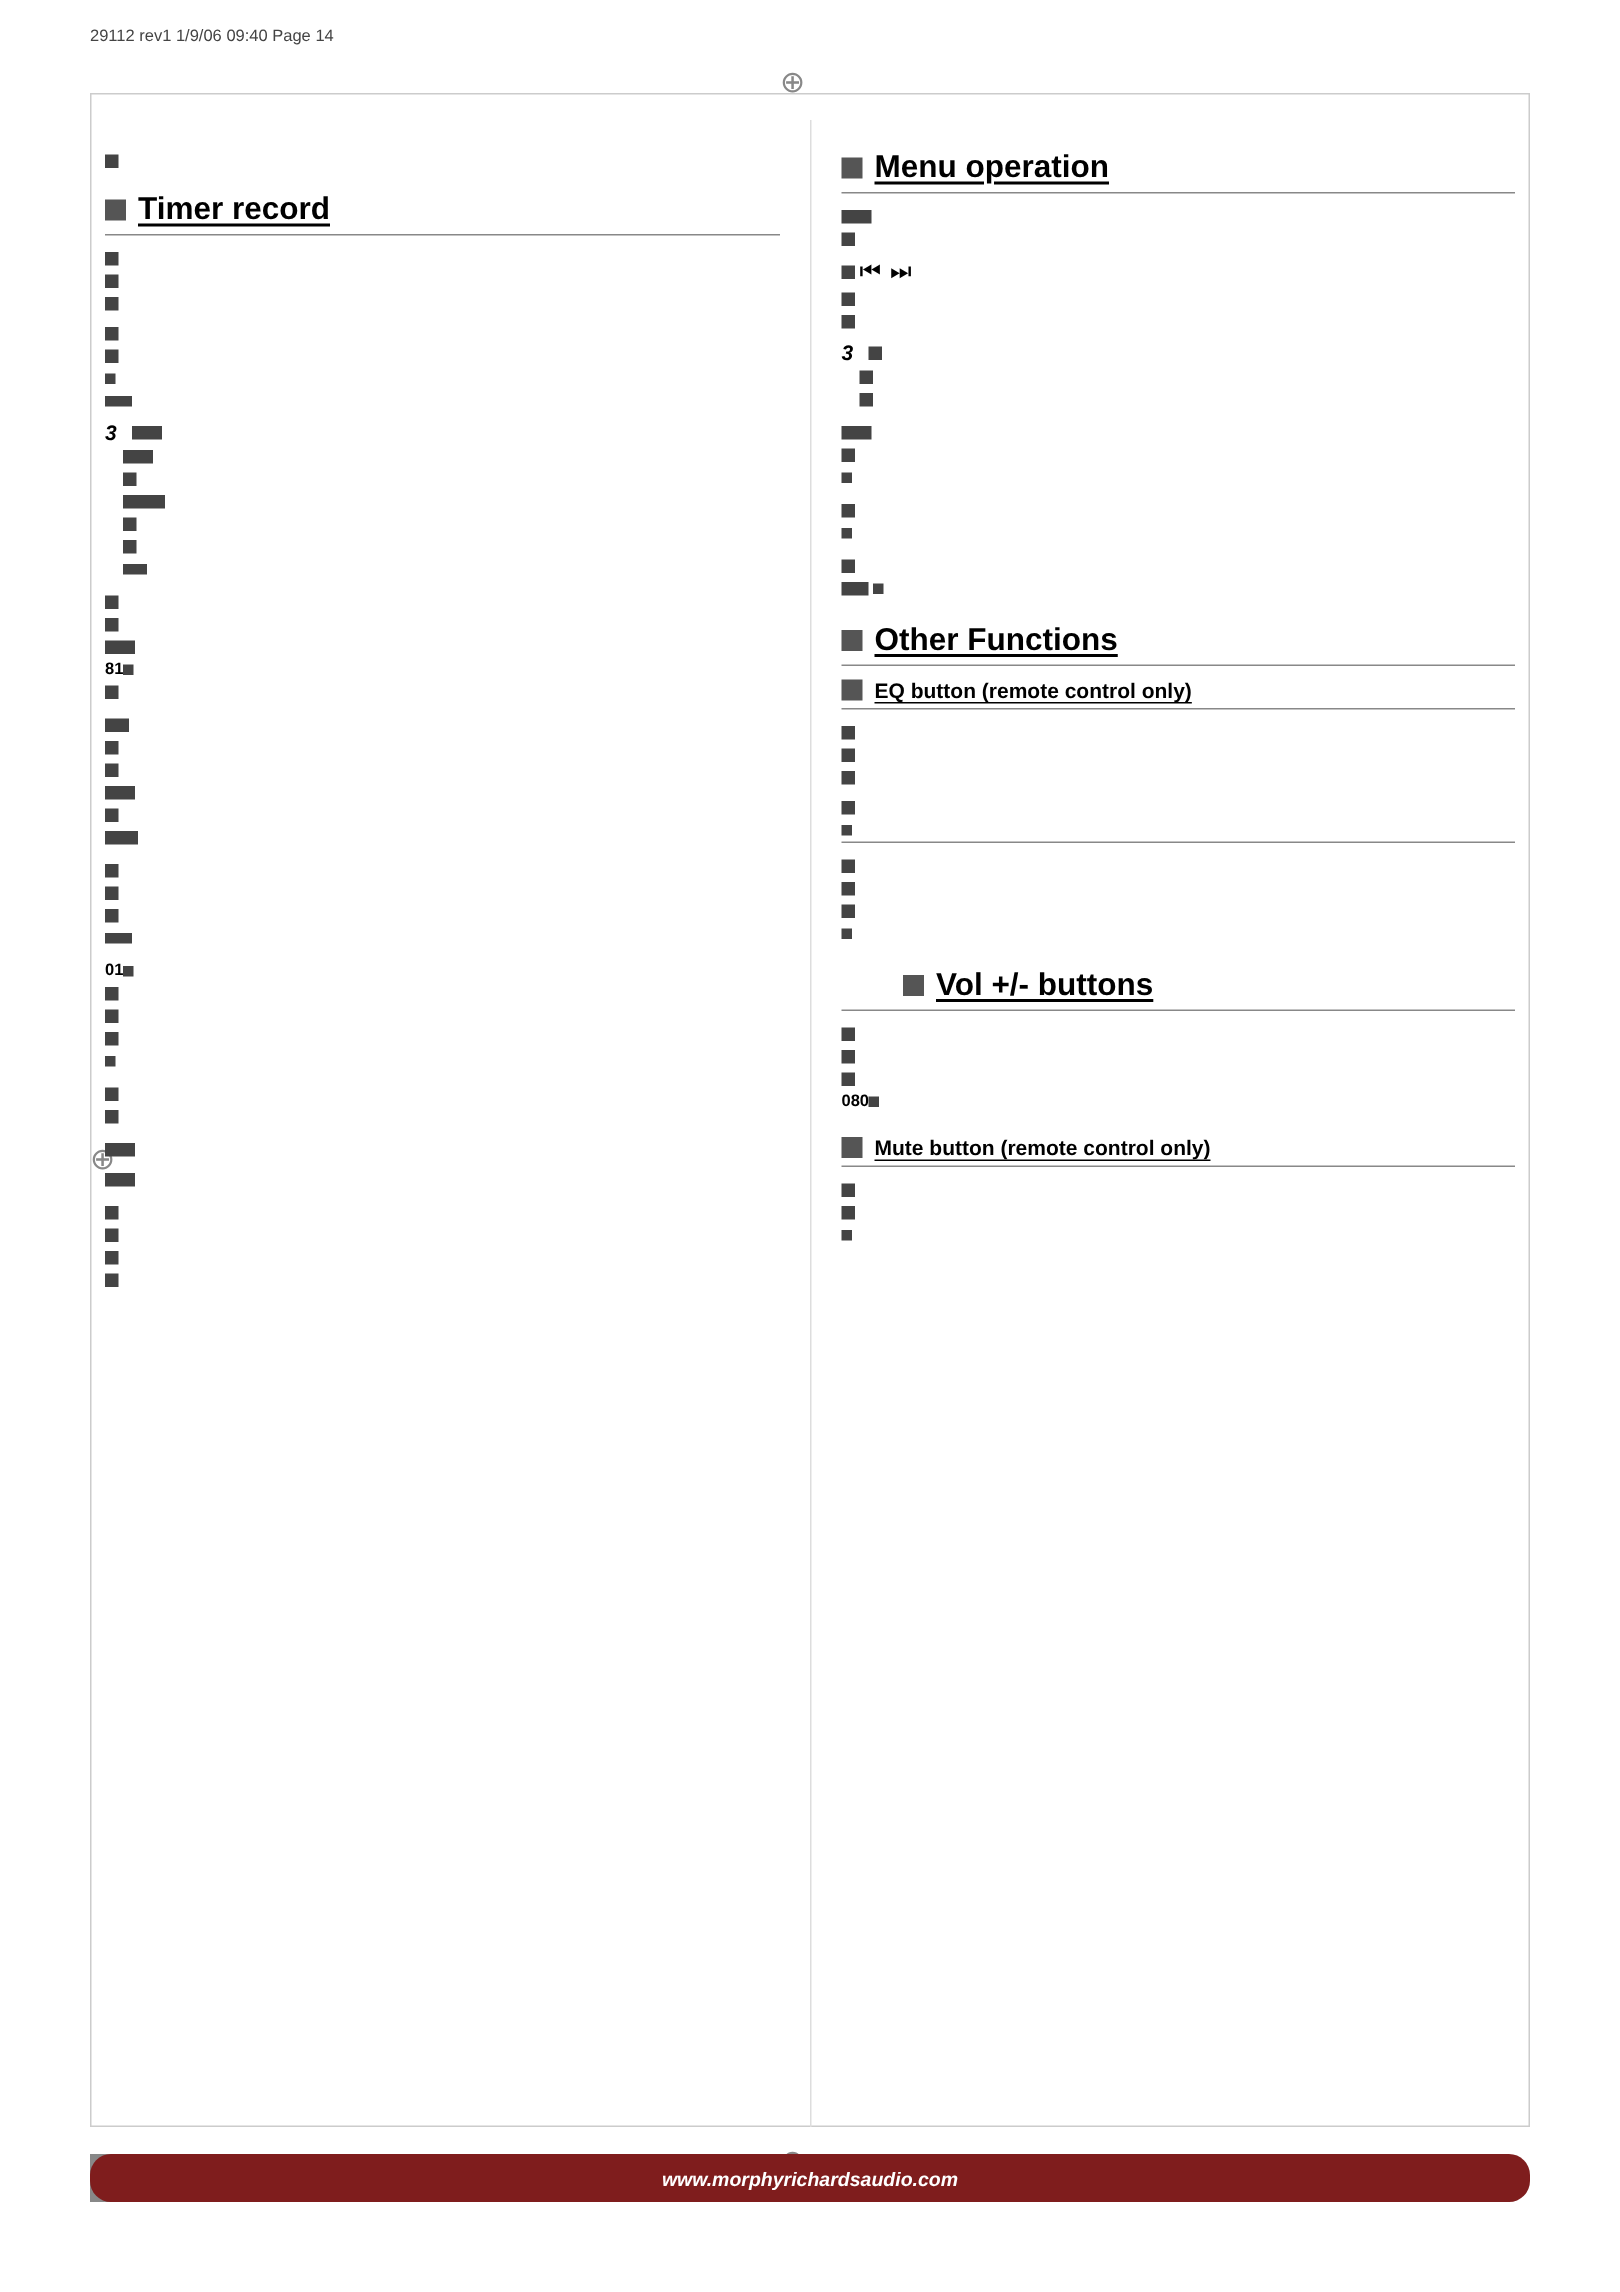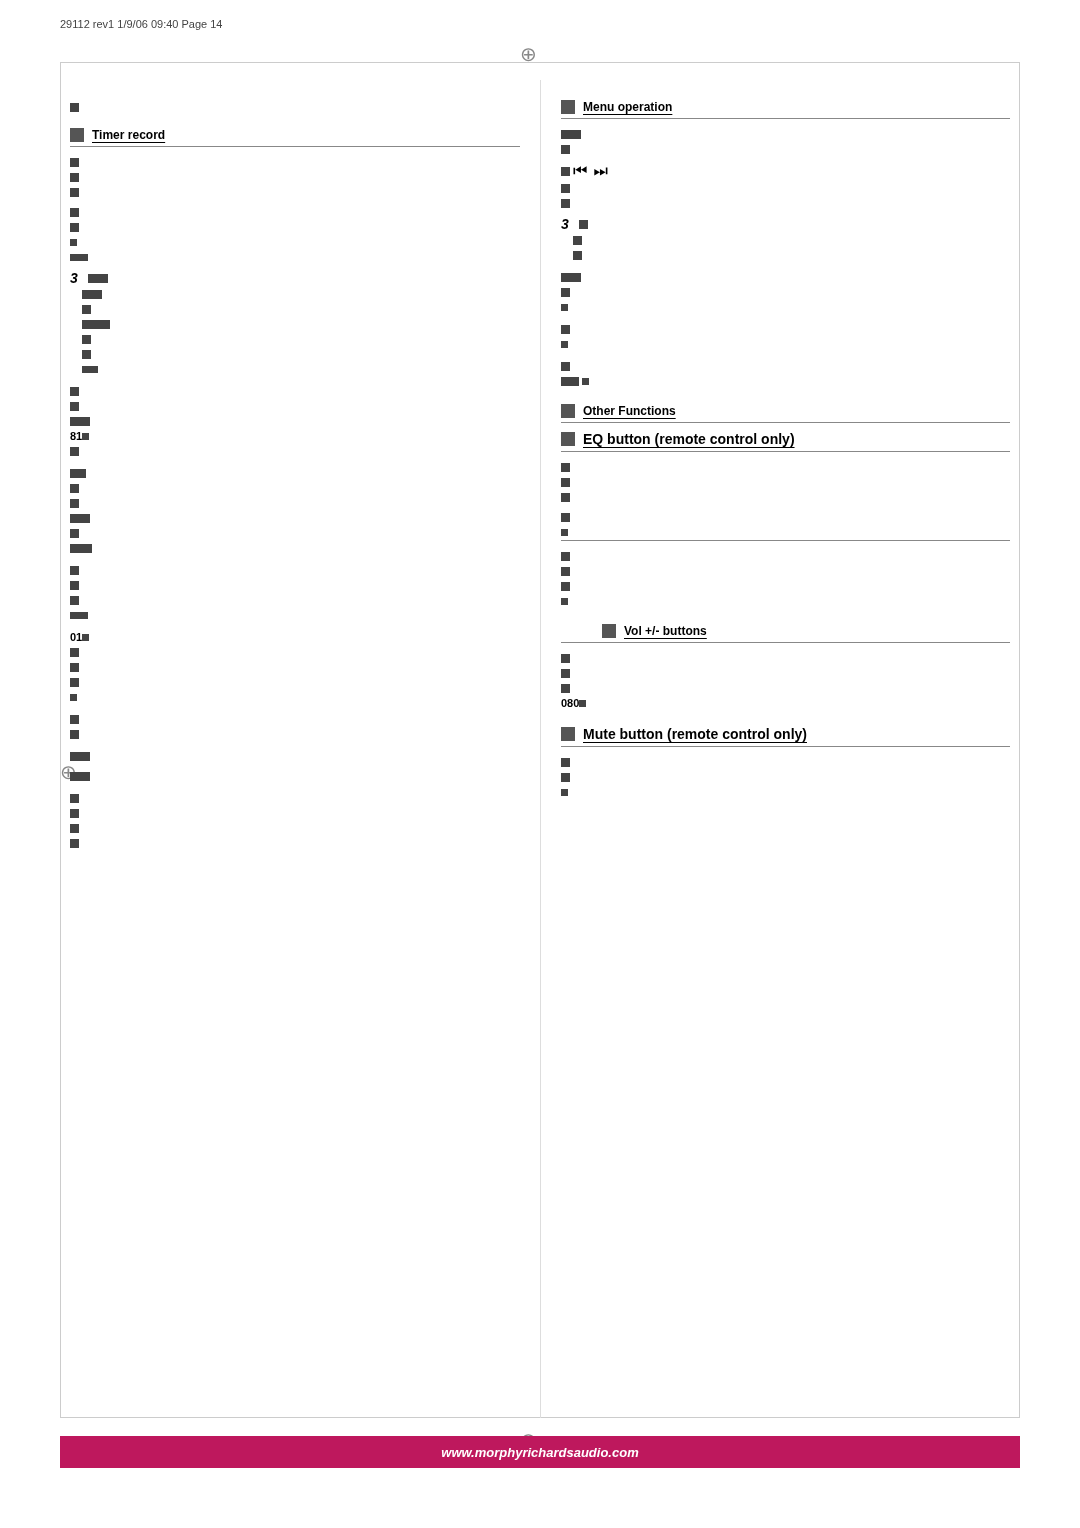--- a/index.html
+++ b/index.html
@@ -69,24 +69,25 @@
       border-right: 1px solid #ccc;
     }
 
     
     .footer-bar {
       position: absolute;
       bottom: 60px;
       left: 60px;
       right: 60px;
       height: 32px;
-      background: #be185d;
+      background: #7f1d1d;
       display: flex;
       align-items: center;
       justify-content: center;
+      border-radius: 14px;
     }
     .footer-bar span {
       color: #fff;
       font-style: italic;
       font-weight: bold;
       font-size: 13px;
     }
     .footer-page {
       position: absolute;
       bottom: 60px;
@@ -131,21 +132,21 @@
       margin-bottom: 4px;
       margin-top: 10px;
     }
     .section-heading .sq {
       width: 14px;
       height: 14px;
       background: #555;
       flex-shrink: 0;
     }
     .section-heading .title {
-      font-size: 12px;
+      font-size: 21px;
       font-weight: bold;
       text-decoration: underline;
       text-underline-offset: 3px;
     }
 
     .underline-rule {
       border-top: 1px solid #888;
       margin-bottom: 8px;
     }
 

